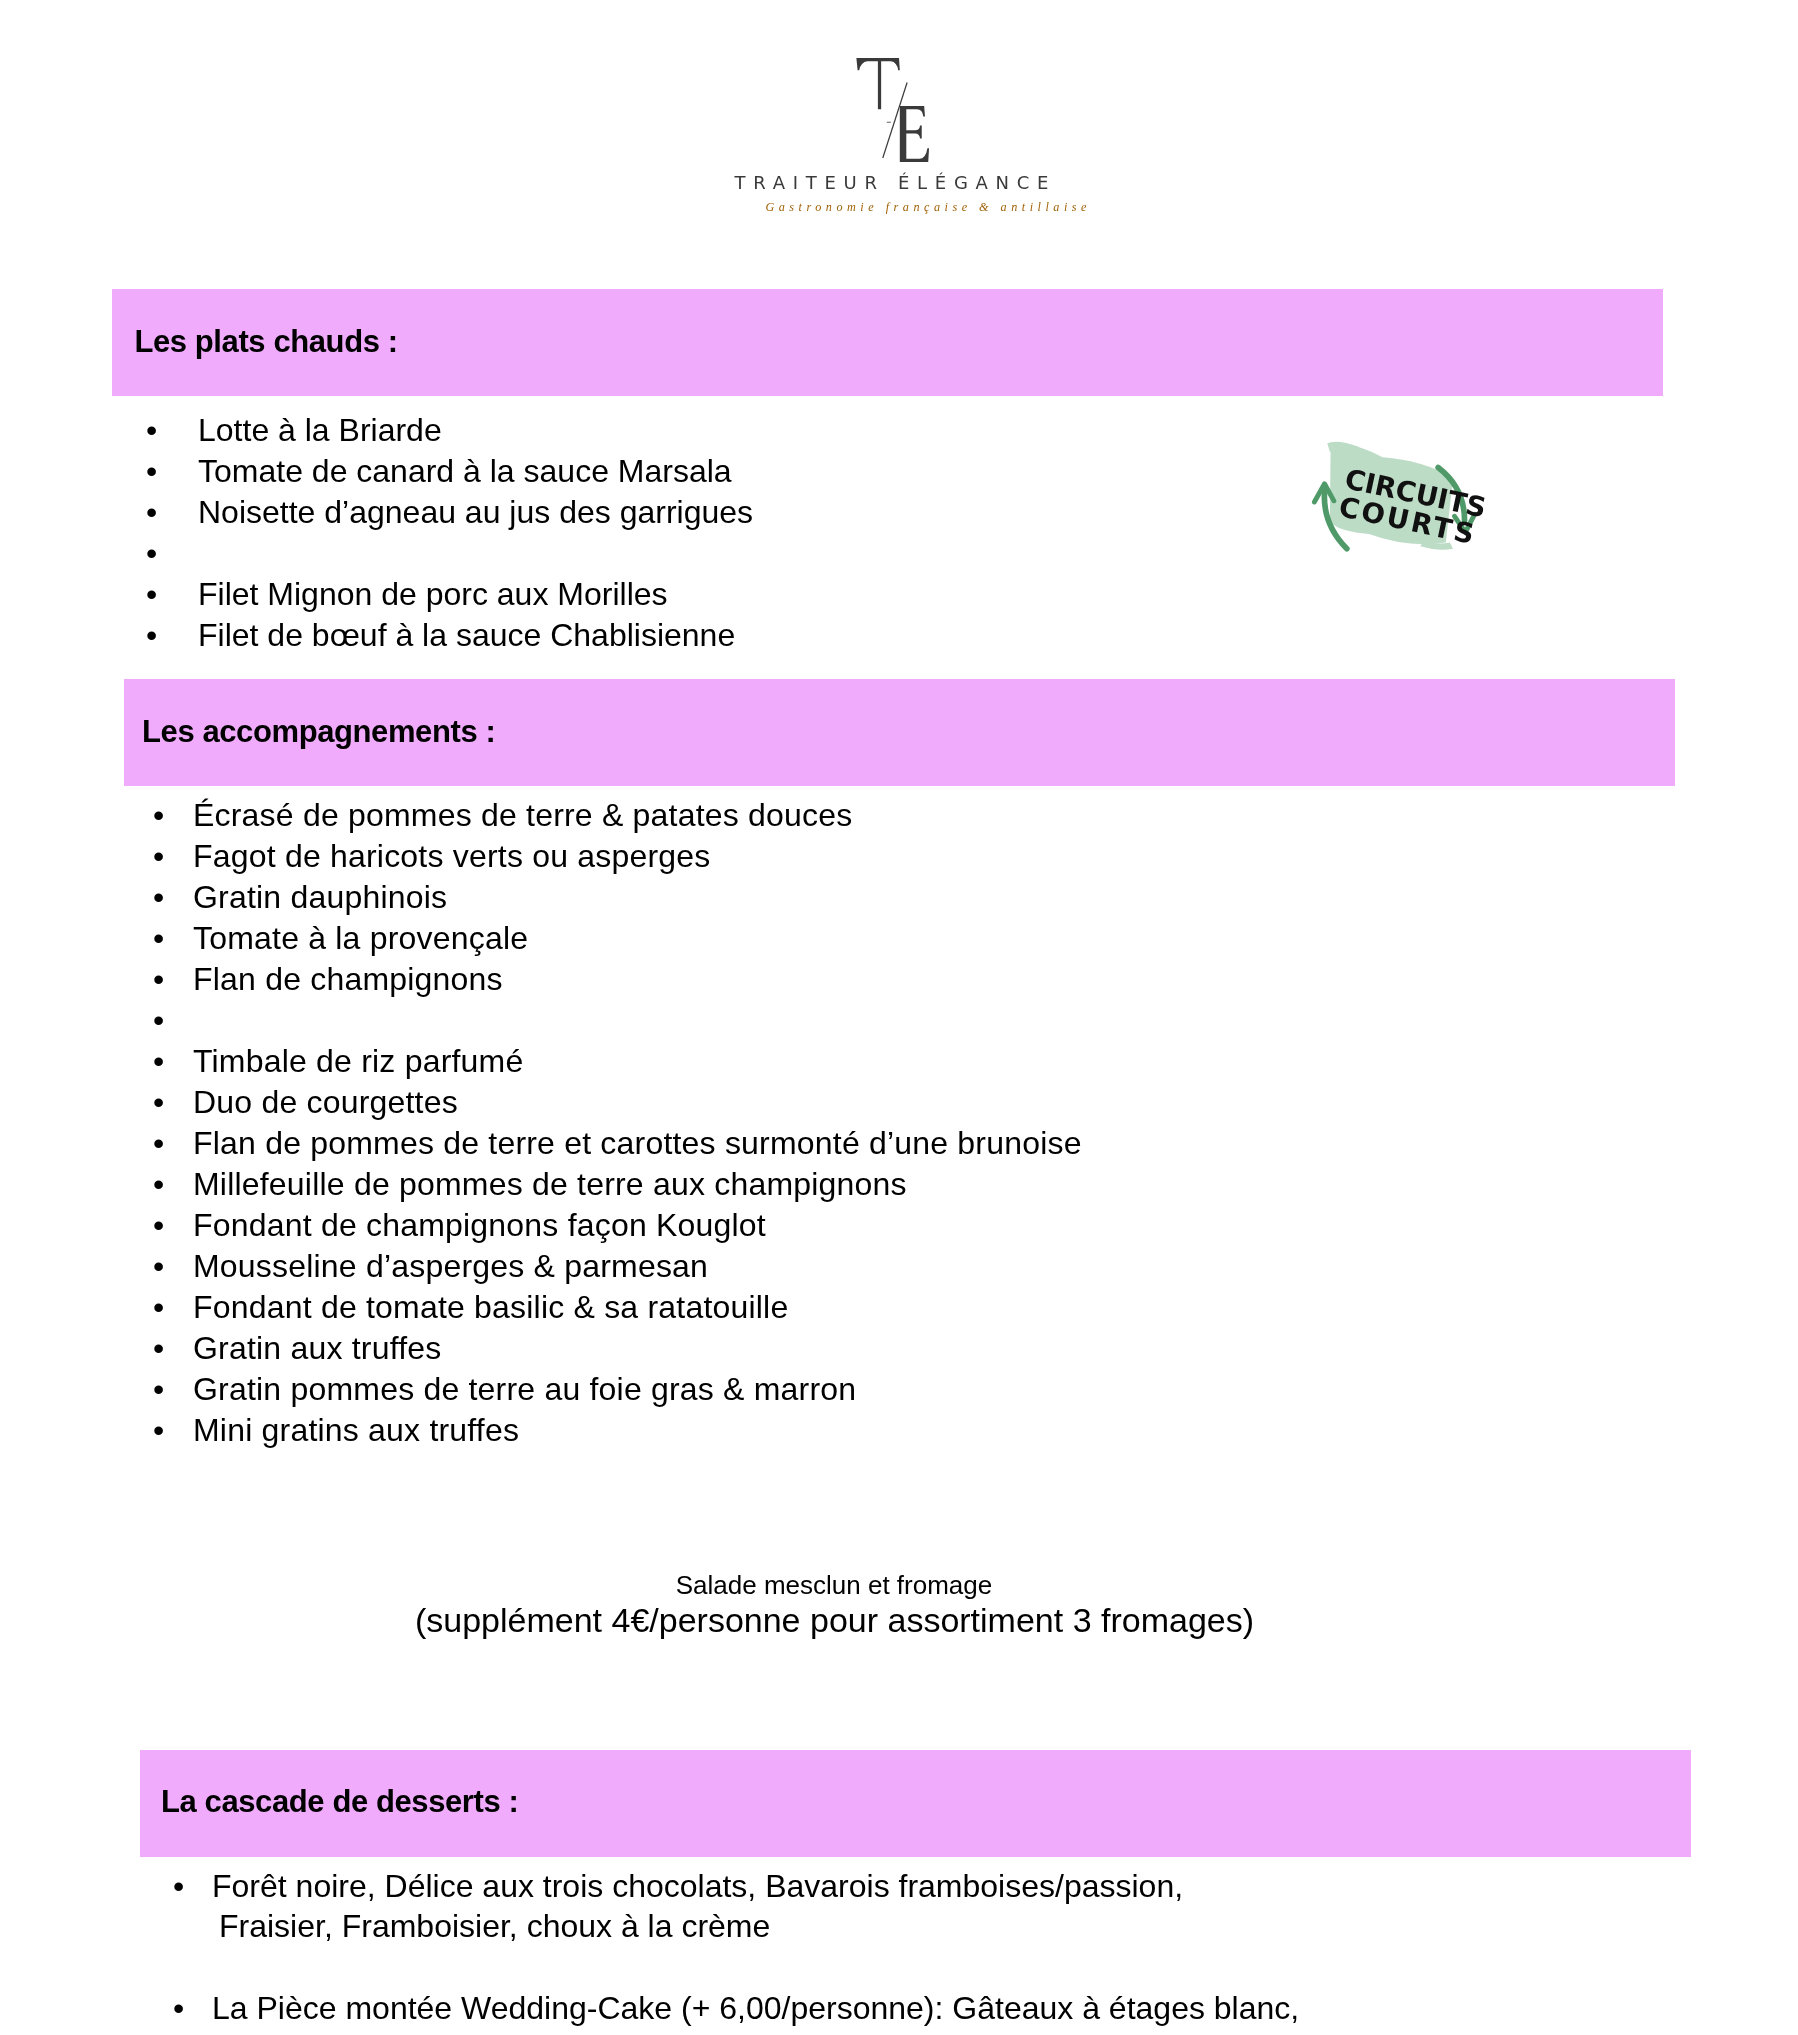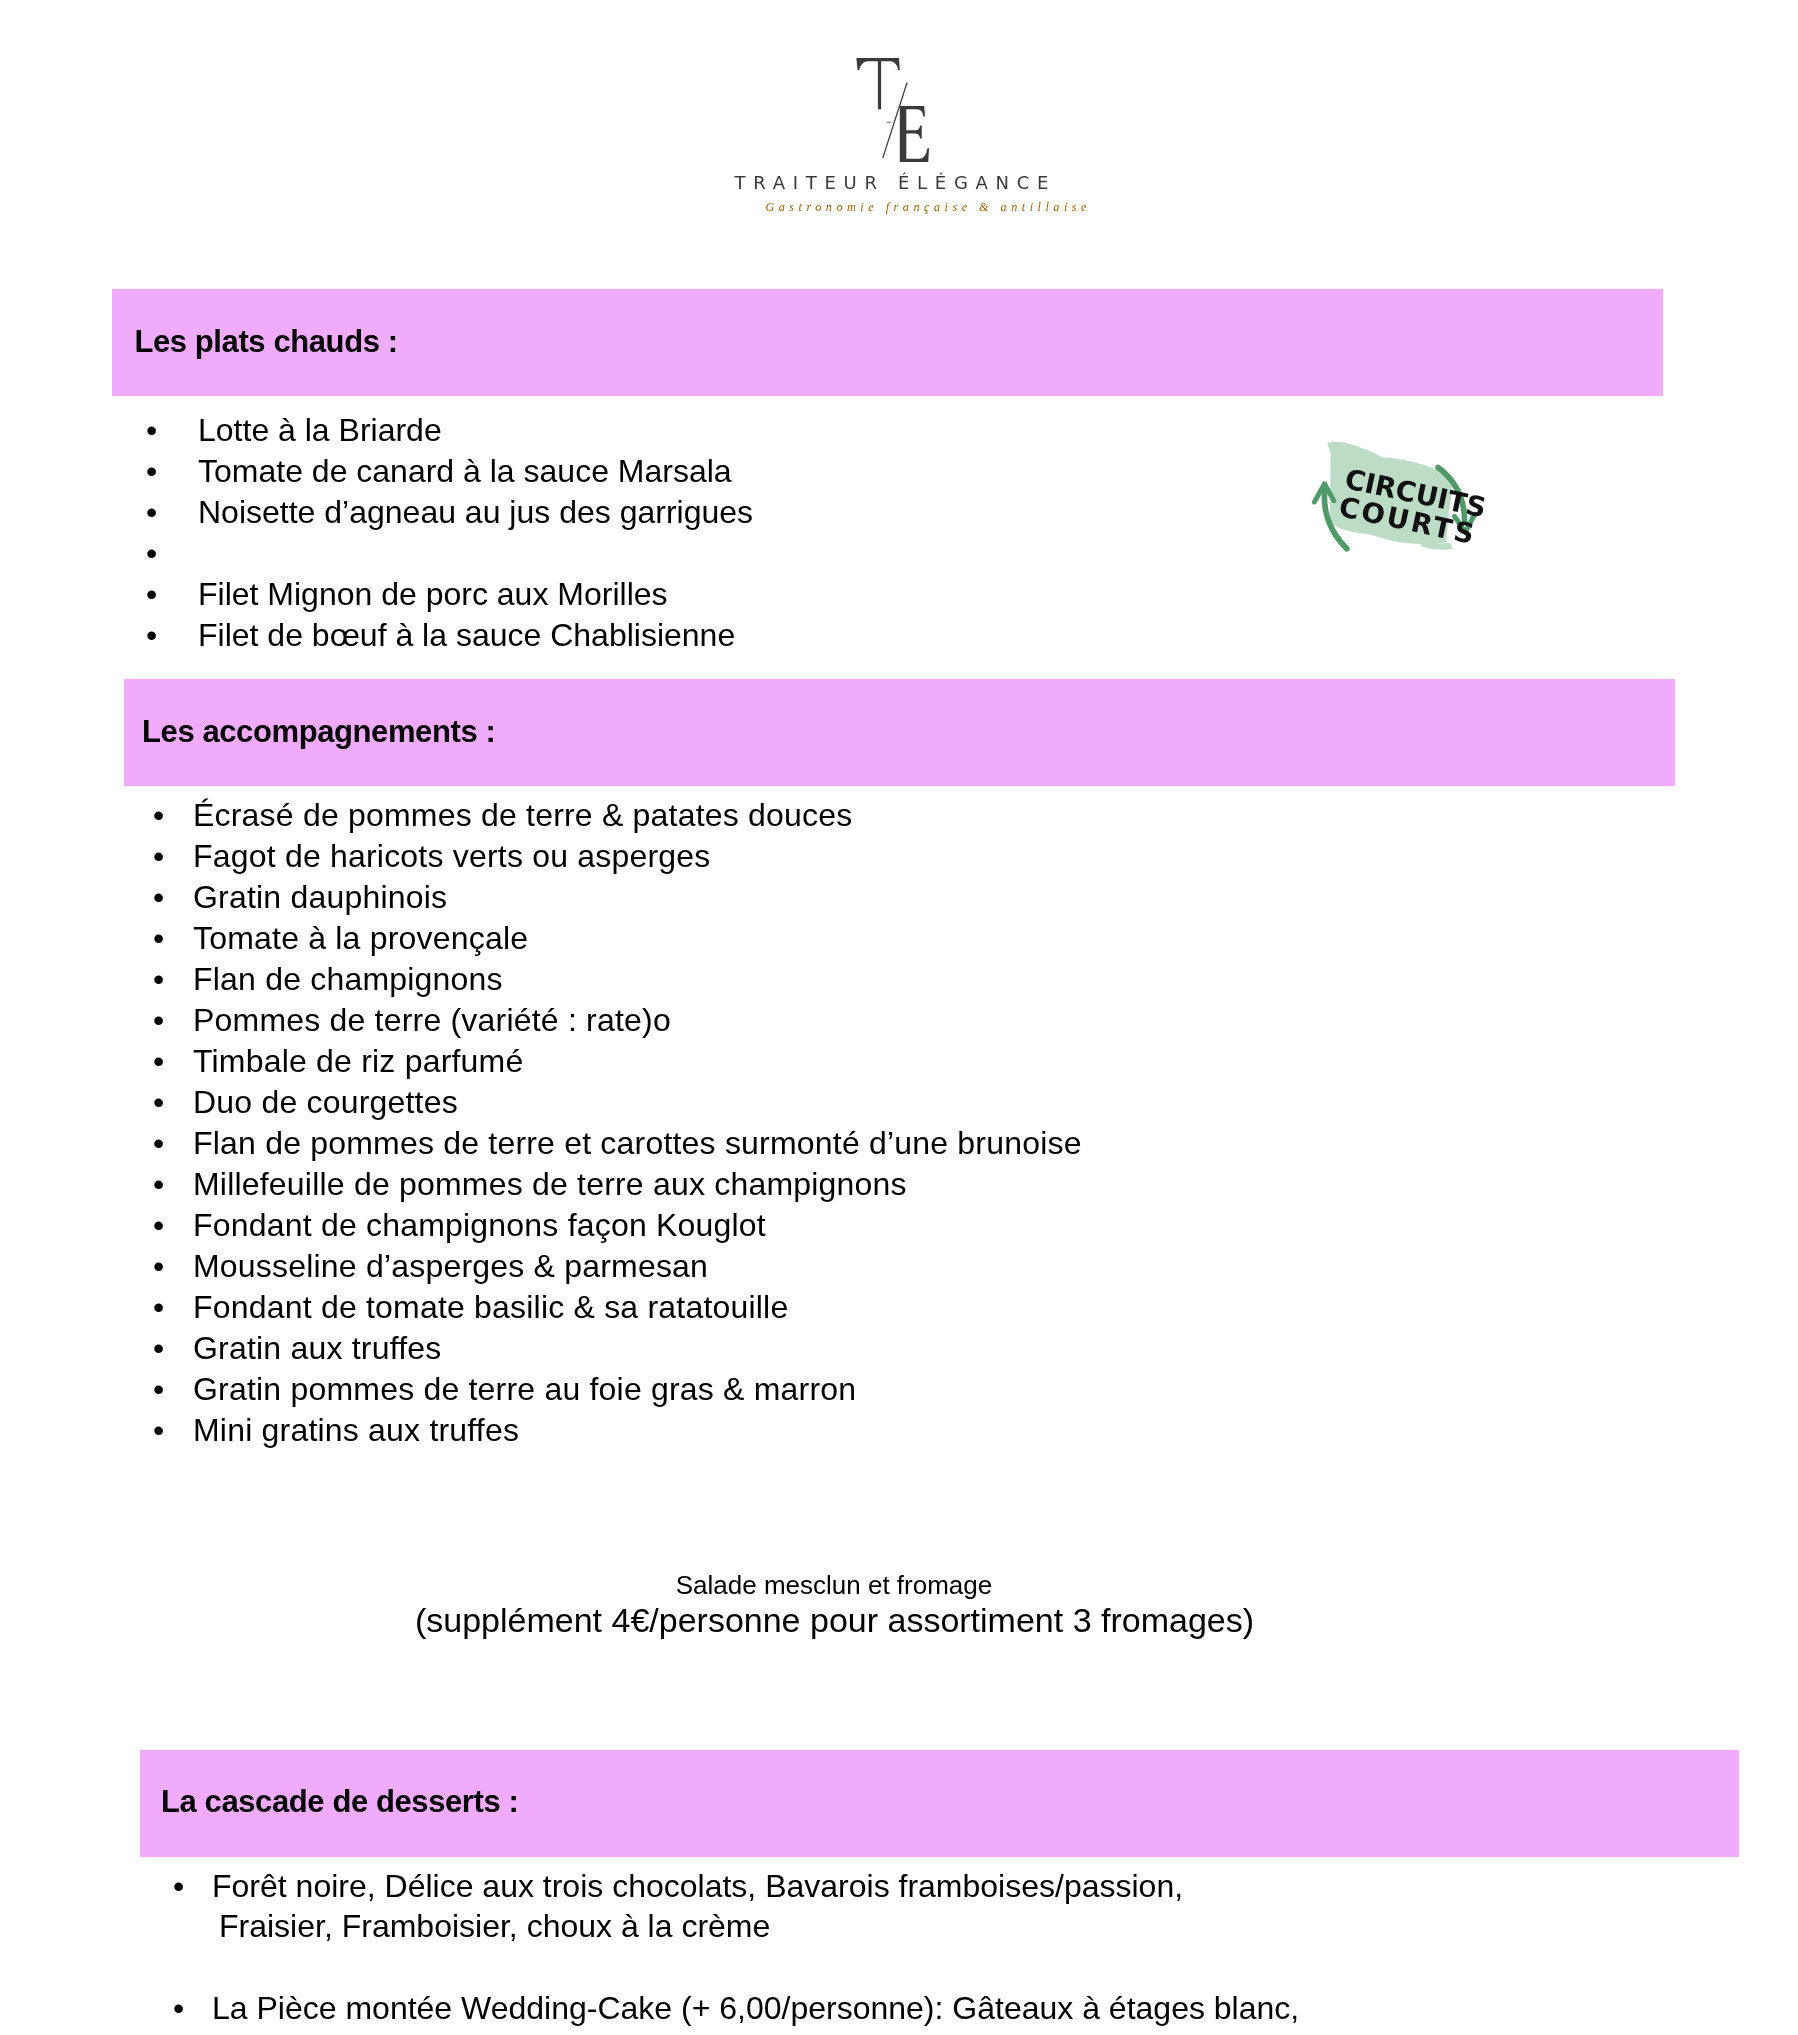--- a/index.html
+++ b/index.html
@@ -18,21 +18,21 @@
 
   
   .section-bar { position: absolute; background: #f0abfc; height: 107px; }
   .section-title { position: absolute; font-family: "Liberation Sans", sans-serif;
                    font-weight: bold; font-size: 31px; line-height: 37px; top: 36px;
                    letter-spacing: -0.4px; white-space: nowrap; }
   #bar-plats { left: 112px; top: 289px; width: 1551px; height: 107px; }
   #bar-plats .section-title { left: 22.4px; top: 34px; }
   #bar-accomp { left: 124px; top: 679px; width: 1551px; }
   #bar-accomp .section-title { left: 18px; top: 34px; }
-  #bar-desserts { left: 140px; top: 1750px; width: 1551px; padding-left: 48px; }
+  #bar-desserts { left: 140px; top: 1750px; width: 1551px; }
   #bar-desserts .section-title { left: 21px; top: 33px; }
 
   
   ul.menu-list { position: absolute; margin: 0; padding: 0; list-style: none; }
   ul.menu-list li { position: relative; white-space: nowrap;
                     font-family: "Liberation Sans", sans-serif; font-size: 32px;
                     line-height: 41px; height: 41px; }
   ul.menu-list li .bullet { position: absolute; top: 0; font-size: 32px; line-height: 41px; }
   #list-plats { left: 198px; top: 410px; }
   #list-plats li .bullet { left: -52px; }
@@ -108,21 +108,21 @@
 
 <div id="bar-accomp" class="section-bar">
   <span class="section-title">Les accompagnements :</span>
 </div>
 <ul id="list-accomp" class="menu-list">
   <li><span class="bullet">•</span><span>Écrasé de pommes de terre &amp; patates douces</span></li>
   <li><span class="bullet">•</span><span>Fagot de haricots verts ou asperges</span></li>
   <li><span class="bullet">•</span><span>Gratin dauphinois</span></li>
   <li><span class="bullet">•</span><span>Tomate à la provençale</span></li>
   <li><span class="bullet">•</span><span>Flan de champignons</span></li>
-  <li><span class="bullet">•</span><span>Pommes de terre (variété : rate)o</span></li>
+  <li><span class="bullet">•</span></li>
   <li><span class="bullet">•</span><span>Timbale de riz parfumé</span></li>
   <li><span class="bullet">•</span><span>Duo de courgettes</span></li>
   <li><span class="bullet">•</span><span>Flan de pommes de terre et carottes surmonté d’une brunoise</span></li>
   <li><span class="bullet">•</span><span>Millefeuille de pommes de terre aux champignons</span></li>
   <li><span class="bullet">•</span><span>Fondant de champignons façon Kouglot</span></li>
   <li><span class="bullet">•</span><span>Mousseline d’asperges &amp; parmesan</span></li>
   <li><span class="bullet">•</span><span>Fondant de tomate basilic &amp; sa ratatouille</span></li>
   <li><span class="bullet">•</span><span>Gratin aux truffes</span></li>
   <li><span class="bullet">•</span><span>Gratin pommes de terre au foie gras &amp; marron</span></li>
   <li><span class="bullet">•</span><span>Mini gratins aux truffes</span></li>

